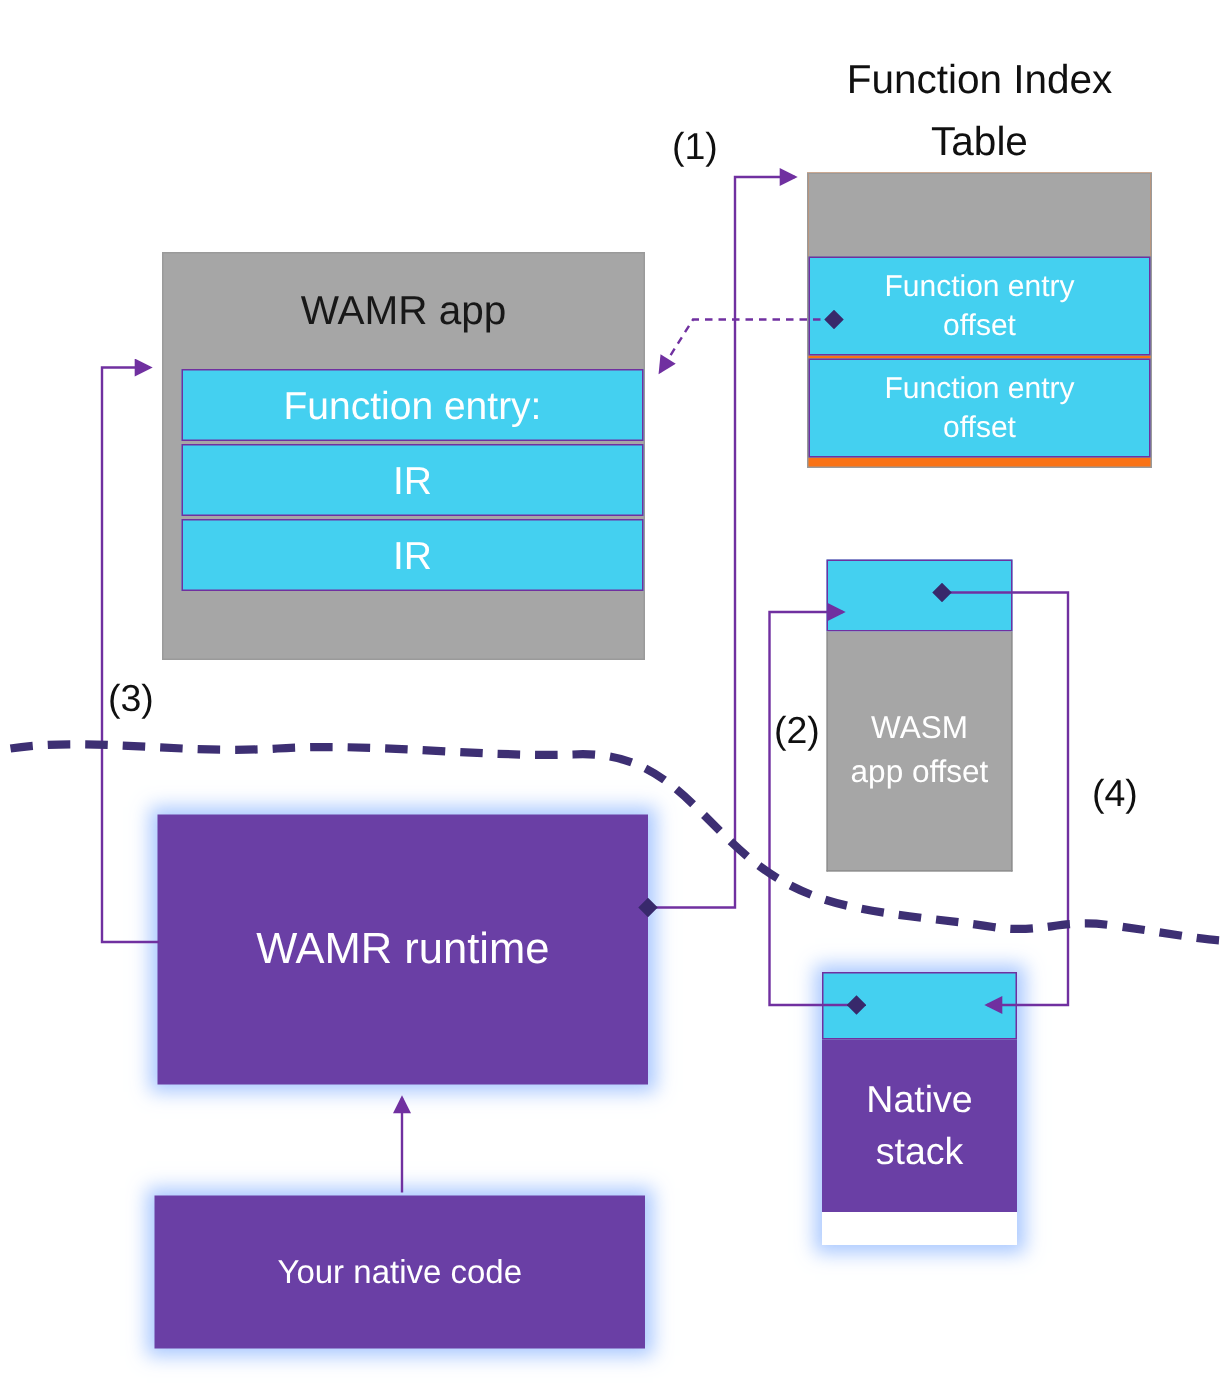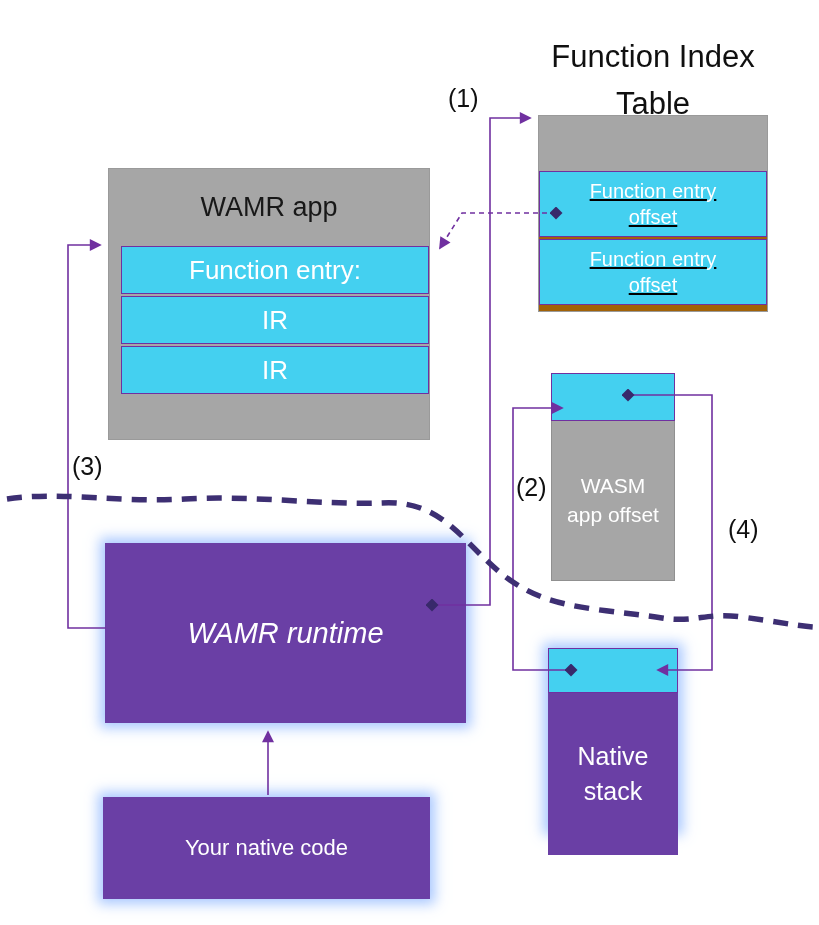--- a/index.html
+++ b/index.html
@@ -1,21 +1,21 @@
 <!DOCTYPE html>
 <html><head>
 <meta charset="utf-8">
 <style>
   html,body{margin:0;padding:0;background:#ffffff;}
   .canvas{position:relative;width:819px;height:925px;background:#ffffff;overflow:hidden;
           font-family:"Liberation Sans",sans-serif;}
   .abs{position:absolute;box-sizing:border-box;}
 
   
-  .fit-title{left:543px;top:33px;width:220px;font-size:31px;line-height:1.52;
+  .fit-title{left:543px;top:33px;width:220px;font-size:27px;line-height:1.52;
              text-align:center;color:#101010;}
   .step{font-size:25px;color:#101010;}
   #step1{left:448px;top:84px;}
   #step2{left:516px;top:473px;}
   #step3{left:72px;top:452px;}
   #step4{left:728px;top:515px;}
 
   
   .gray{background:#a6a6a6;}
   .crow{background:#44d0f0;border:1px solid #7030a0;color:#ffffff;
@@ -23,46 +23,46 @@
   .glow{box-shadow:0 0 12px 5px rgba(148,186,255,0.8);}
 
   
   #wasm-app{left:108px;top:168px;width:322px;height:272px;background:#a6a6a6;
             border:1px solid #9a9a9a;}
   .wa-header{height:77px;display:flex;align-items:center;justify-content:center;
              font-size:27px;color:#181818;}
   .wa-row{height:46px;margin:0 0 2px 12px;font-size:26px;}
 
   
-  #fit-box{left:538px;top:115px;width:230px;height:197px;background:#a16207;
-           border:1px solid #9a9a9a;text-decoration:underline;}
+  #fit-box{left:538px;top:115px;width:230px;height:197px;background:#f97316;
+           border:1px solid #9a9a9a;}
   .fit-spacer{height:55px;}
   .fit-row{height:64px;margin:0 0 2px 0;font-size:20px;line-height:1.3;}
   .fit-row span{display:block;max-width:160px;}
 
   
   #was-box{left:551px;top:373px;width:124px;height:205px;}
   .was-top{height:46px;}
   .was-body{height:159px;background:#a6a6a6;border:1px solid #909090;border-top:none;
             display:flex;align-items:center;justify-content:center;text-align:center;
             color:#ffffff;font-size:21px;line-height:1.35;}
   .was-body span{display:block;max-width:100px;}
 
   
   #ns-box{left:548px;top:648px;width:130px;height:182px;}
   .ns-top{height:43px;}
-  .ns-body{height:162px;background:#6a3fa5;display:flex;align-items:center;
+  .ns-body{height:115px;background:#6a3fa5;display:flex;align-items:center;
            justify-content:center;text-align:center;color:#ffffff;font-size:25px;
            line-height:1.4;}
   .ns-body span{display:block;max-width:90px;}
 
   
   .pbox{background:#6a3fa5;color:#ffffff;display:flex;align-items:center;
         justify-content:center;text-align:center;}
-  #wamr{left:105px;top:543px;width:361px;height:180px;font-size:29px;font-style:italic;}
+  #wamr{left:105px;top:543px;width:327px;height:180px;font-size:29px;}
   #ync{left:103px;top:797px;width:327px;height:102px;font-size:22px;}
 
   
   svg.overlay{position:absolute;left:0;top:0;pointer-events:none;}
   .conn{fill:none;stroke:#7030a0;stroke-width:1.6;}
   .dashedc{stroke-dasharray:5 4;}
   .wavy{fill:none;stroke:#3d2f73;stroke-width:5.5;stroke-dasharray:15 10;
         stroke-linejoin:round;}
 </style>
 </head>

